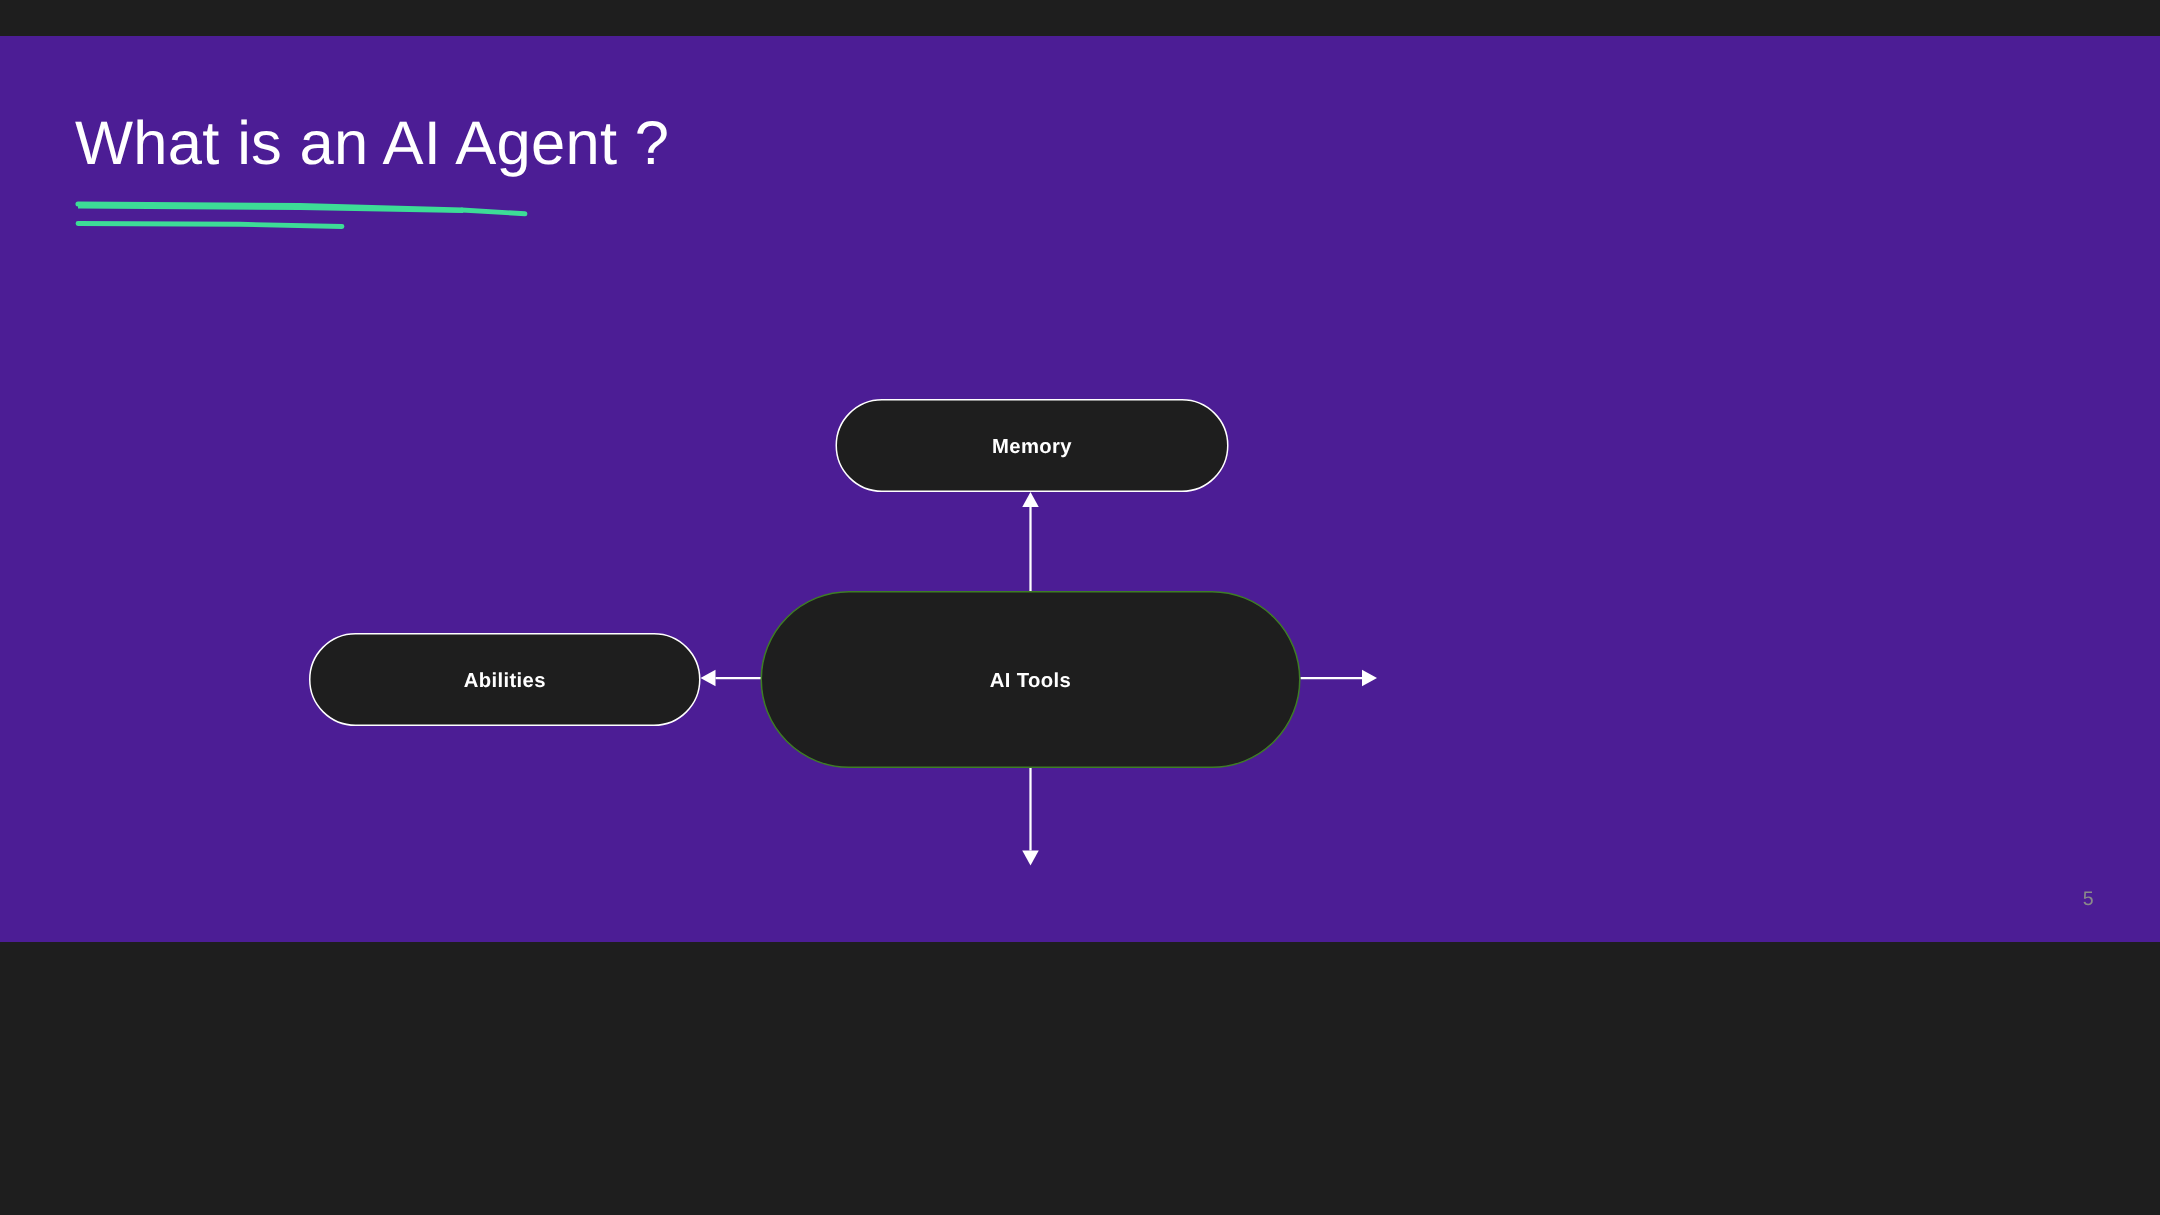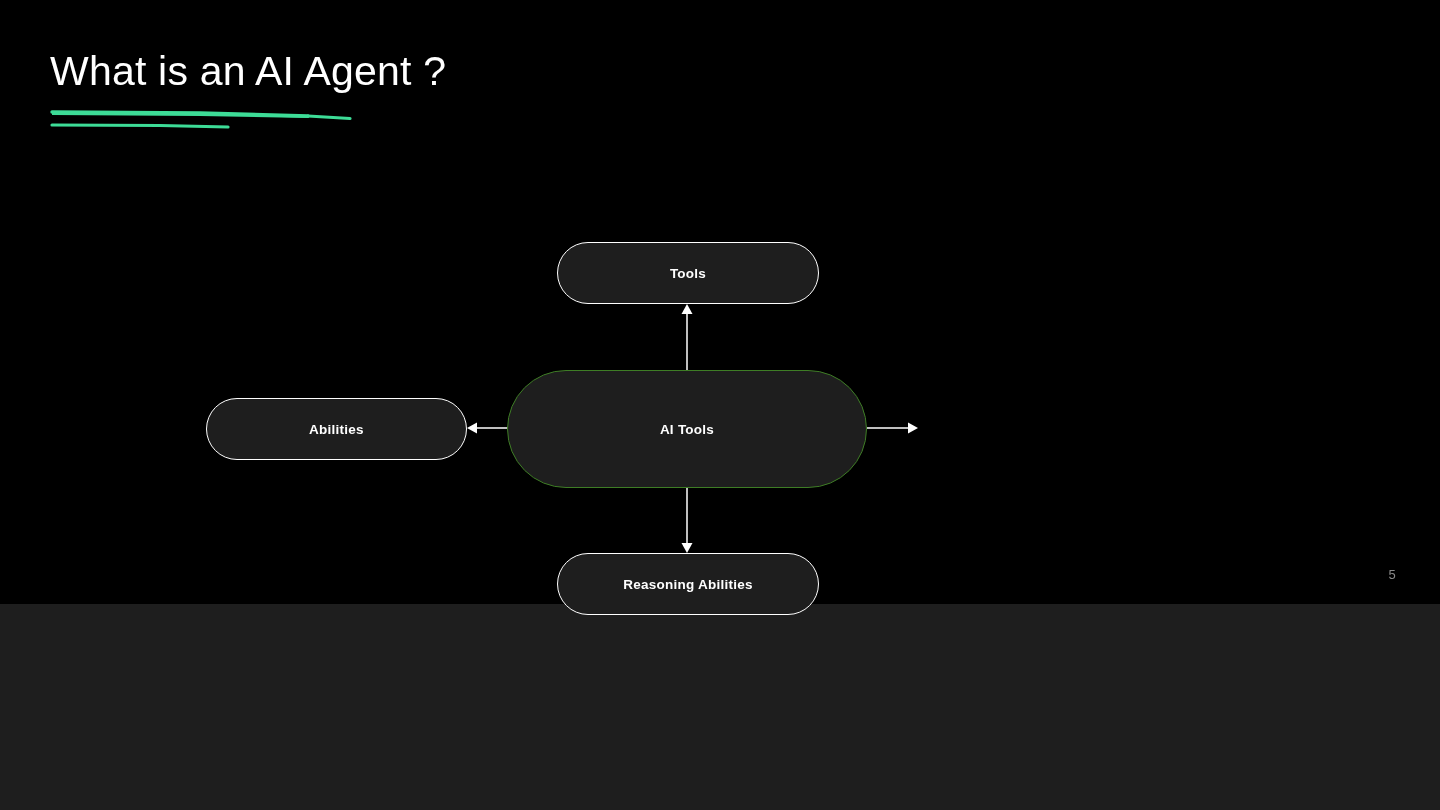--- a/index.html
+++ b/index.html
@@ -13,21 +13,22 @@
     font-family: "Liberation Sans", sans-serif;
     overflow: hidden;
     position: relative;
   }
 
   #slide {
     position: absolute;
     inset: 0;
     width: 1440px;
     height: 604px;
-    background: #000000;
+    background: #4c1d95;
+    margin-top: 24px;
   }
 
   
   .title-block {
     position: absolute;
     left: 50px;
     top: 48px;
     width: 700px;
     height: 90px;
   }
@@ -155,25 +156,24 @@
         <line x1="508" y1="428" x2="477" y2="428" stroke="#ffffff" stroke-width="1.5"></line>
         <path d="M477,422.5 L477,433.5 L467,428 Z" fill="#ffffff"></path>
       </g>
 
       <g>
         <line x1="867" y1="428" x2="908" y2="428" stroke="#ffffff" stroke-width="1.5"></line>
         <path d="M908,422.5 L908,433.5 L918,428 Z" fill="#ffffff"></path>
       </g>
     </svg>
 
-    <div class="node" id="node-memory">Tools</div>
+    <div class="node" id="node-memory">Memory</div>
 
     <div class="node center" id="node-agent">AI Tools</div>
 
     <div class="node" id="node-perception">Abilities</div>
 
 
-    <div class="node" id="node-reasoning">Reasoning Abilities</div>
   </div>
 
   <div class="page-number">5</div>
 
 </div>
 
 </body></html>

